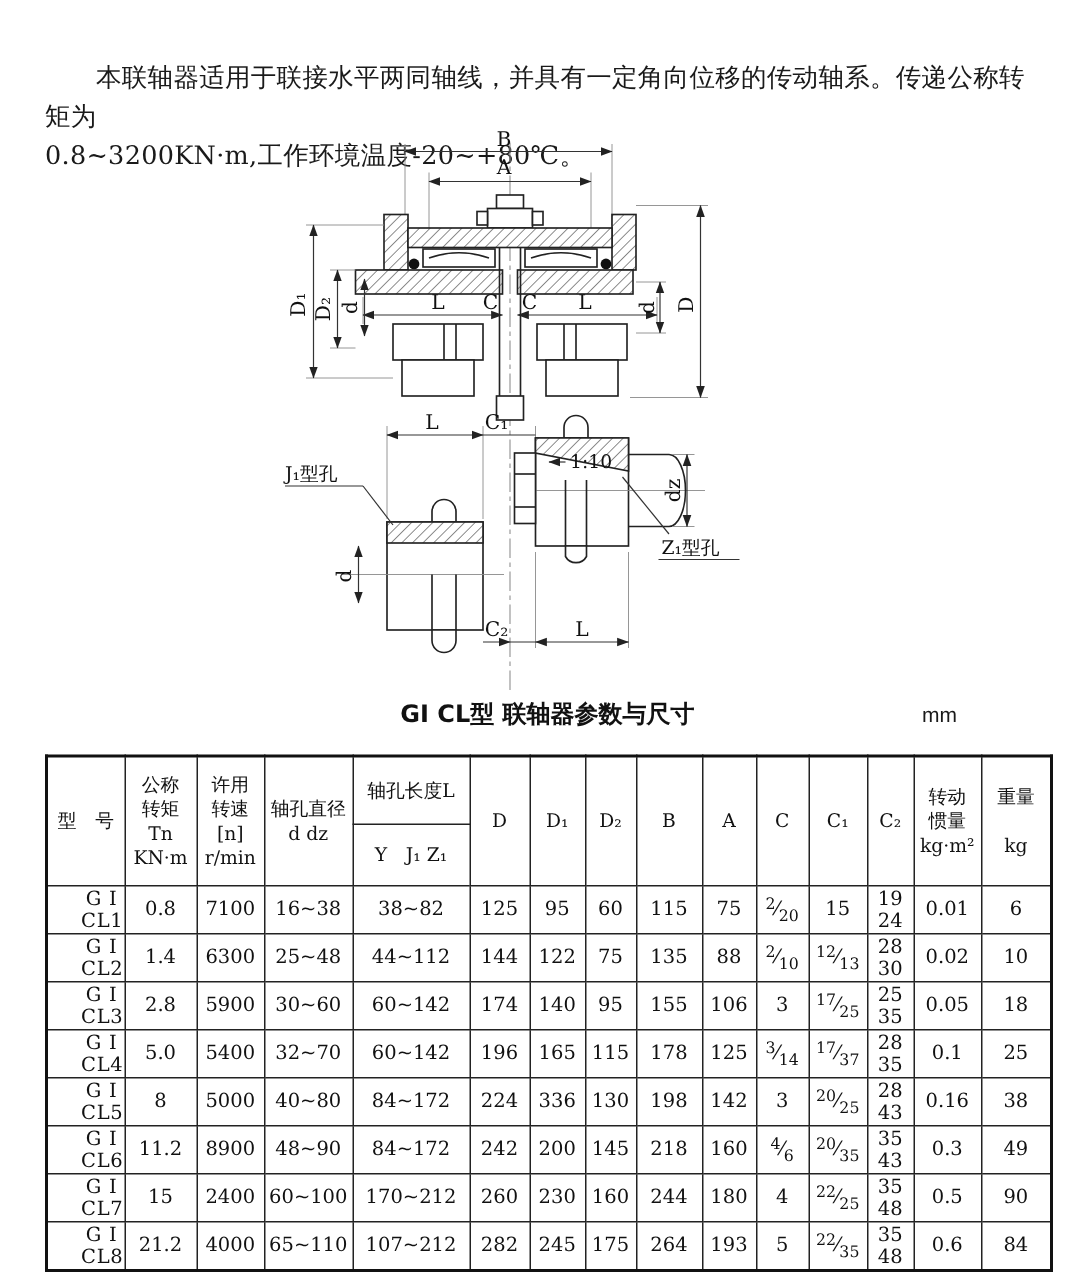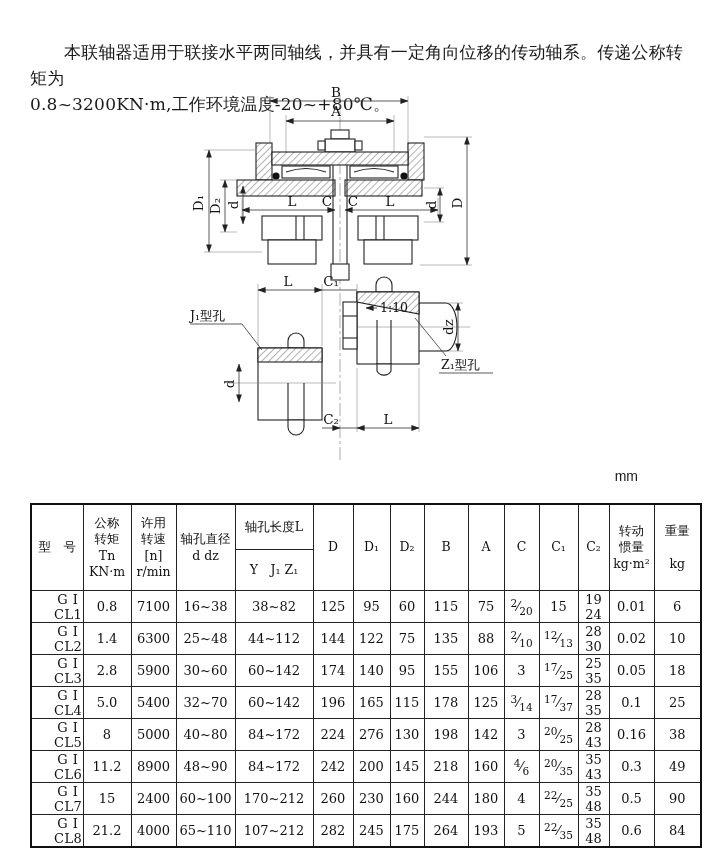--- a/index.html
+++ b/index.html
@@ -212,20 +212,21 @@
     <line class="ext" x1="419" y1="368" x2="419" y2="432"></line>
     <line class="dim" x1="322" y1="428" x2="340" y2="428" marker-end="url(#ar)"></line>
     <line class="dim" x1="340" y1="428" x2="357" y2="428"></line>
     <line class="dim" x1="357" y1="428" x2="419" y2="428" marker-start="url(#ar)" marker-end="url(#ar)"></line>
     <text class="dtx" x="331" y="424" text-anchor="middle">C₂</text>
     <text class="dtx" x="388" y="424" text-anchor="middle">L</text>
   </g>
 </svg>
 
 <div class="caption-row">
+  <div class="caption">GI CL型  联轴器参数与尺寸</div>
   <div class="unit">mm</div>
 </div>
 
 <table class="spec">
   <colgroup>
     <col style="width:52px">
       <col style="width:48px">
       <col style="width:45px">
     <col style="width:59px">
       <col style="width:78px">
@@ -342,21 +343,21 @@
         <td>0.1</td>
         <td>25</td>
       </tr>
       <tr>
         <td class="model">G I CL5</td>
         <td>8</td>
         <td>5000</td>
         <td>40~80</td>
         <td>84~172</td>
         <td>224</td>
-        <td>276</td>
+        <td>336</td>
         <td>130</td>
         <td>198</td>
         <td>142</td>
         <td>3</td>
         <td><span><sup>20</sup>⁄<sub>25</sub></span></td>
         <td>28 43</td>
         <td>0.16</td>
         <td>38</td>
       </tr>
       <tr>

